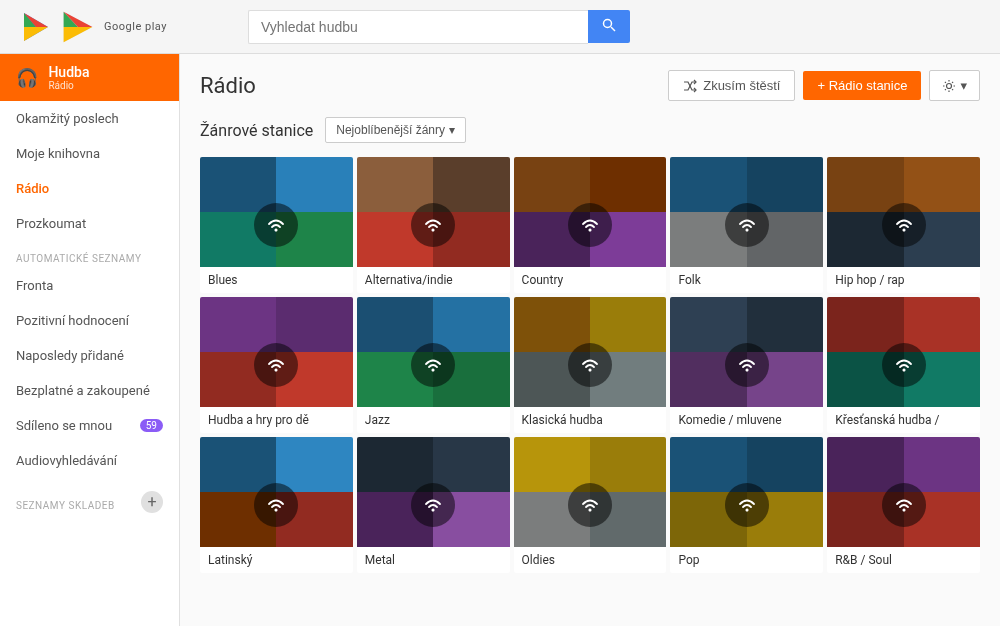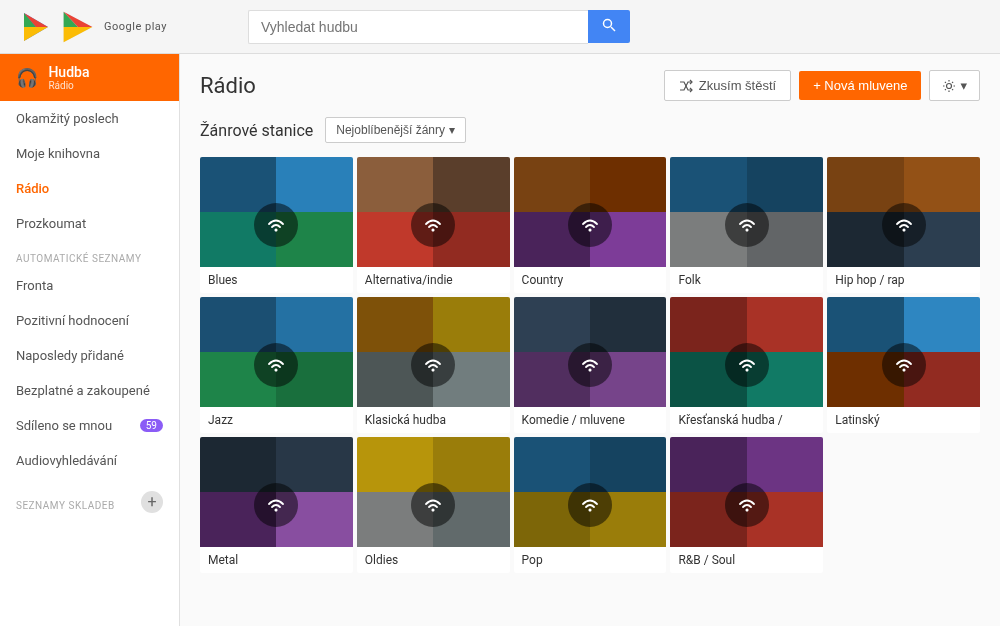--- a/index.html
+++ b/index.html
@@ -419,21 +419,21 @@
         <button class="btn-luck">
           <svg width="14" height="14" viewBox="0 0 14 14">
               <path d="M1,3 L5,3 L9,11 L13,11" stroke="#555" stroke-width="1.2" fill="none"></path>
               <path d="M1,11 L5,11 L9,3 L13,3" stroke="#555" stroke-width="1.2" fill="none"></path>
               <polyline points="11,1 13,3 11,5" stroke="#555" stroke-width="1.2" fill="none"></polyline>
               <polyline points="11,9 13,11 11,13" stroke="#555" stroke-width="1.2" fill="none"></polyline>
             </svg>
           <span>Zkusím štěstí</span>
         </button>
         <button class="btn-new-station">
-          <span>+ Nová mluvene</span>
+          <span>+ Rádio stanice</span>
         </button>
         <button class="btn-settings">
           <svg width="14" height="14" viewBox="0 0 14 14">
               <circle cx="7" cy="7" r="2.5" stroke="#555" stroke-width="1.2" fill="none"></circle>
               <path d="M7,1 L7,2.5 M7,11.5 L7,13 M1,7 L2.5,7 M11.5,7 L13,7 M2.9,2.9 L3.9,3.9 M10.1,10.1 L11.1,11.1 M11.1,2.9 L10.1,3.9 M3.9,10.1 L2.9,11.1" stroke="#555" stroke-width="1.2"></path>
             </svg>
           <span>▾</span>
         </button>
       </div>
     </div>
@@ -578,20 +578,47 @@
     <path d="M4,10 Q11,3 18,10" stroke="#fff" stroke-width="1.8" fill="none" stroke-linecap="round"></path>
     <circle cx="11" cy="16" r="1.5" fill="#fff"></circle>
   </svg>
             </div>
           </div>
           <div class="genre-label">Hip hop / rap</div>
         </div>
         <div class="genre-card">
           <div class="genre-mosaic">
             <div class="mosaic-cell">
+              <div class="mosaic-cell-color c21"></div>
+            </div>
+            <div class="mosaic-cell">
+              <div class="mosaic-cell-color c22"></div>
+            </div>
+            <div class="mosaic-cell">
+              <div class="mosaic-cell-color c23"></div>
+            </div>
+            <div class="mosaic-cell">
+              <div class="mosaic-cell-color c24"></div>
+            </div>
+          </div>
+          <div class="genre-overlay">
+            <div class="wifi-icon">
+              <svg width="22" height="22" viewBox="0 0 22 22">
+    <path d="M11,16 L11,16" stroke="#fff" stroke-width="2.5" stroke-linecap="round"></path>
+    <path d="M7,13 Q11,9 15,13" stroke="#fff" stroke-width="1.8" fill="none" stroke-linecap="round"></path>
+    <path d="M4,10 Q11,3 18,10" stroke="#fff" stroke-width="1.8" fill="none" stroke-linecap="round"></path>
+    <circle cx="11" cy="16" r="1.5" fill="#fff"></circle>
+  </svg>
+            </div>
+          </div>
+          <div class="genre-label">Hudba a hry pro dě</div>
+        </div>
+        <div class="genre-card">
+          <div class="genre-mosaic">
+            <div class="mosaic-cell">
               <div class="mosaic-cell-color c25"></div>
             </div>
             <div class="mosaic-cell">
               <div class="mosaic-cell-color c26"></div>
             </div>
             <div class="mosaic-cell">
               <div class="mosaic-cell-color c27"></div>
             </div>
             <div class="mosaic-cell">
               <div class="mosaic-cell-color c28"></div>

